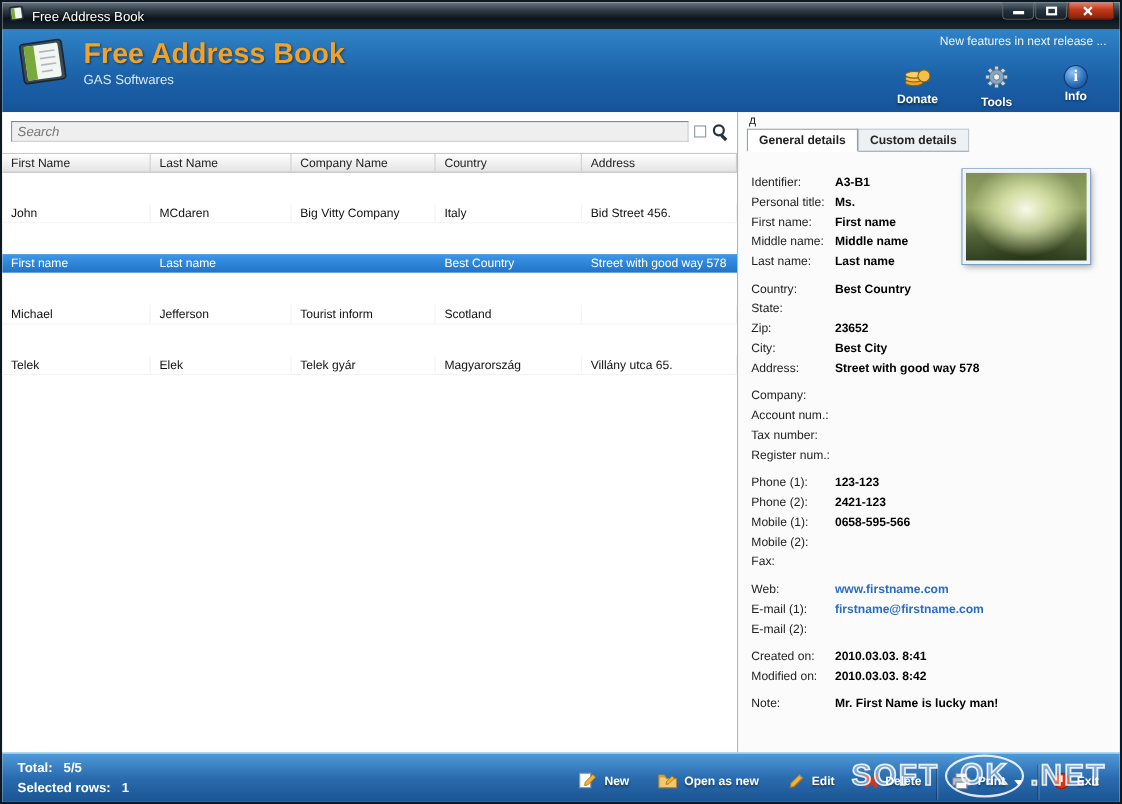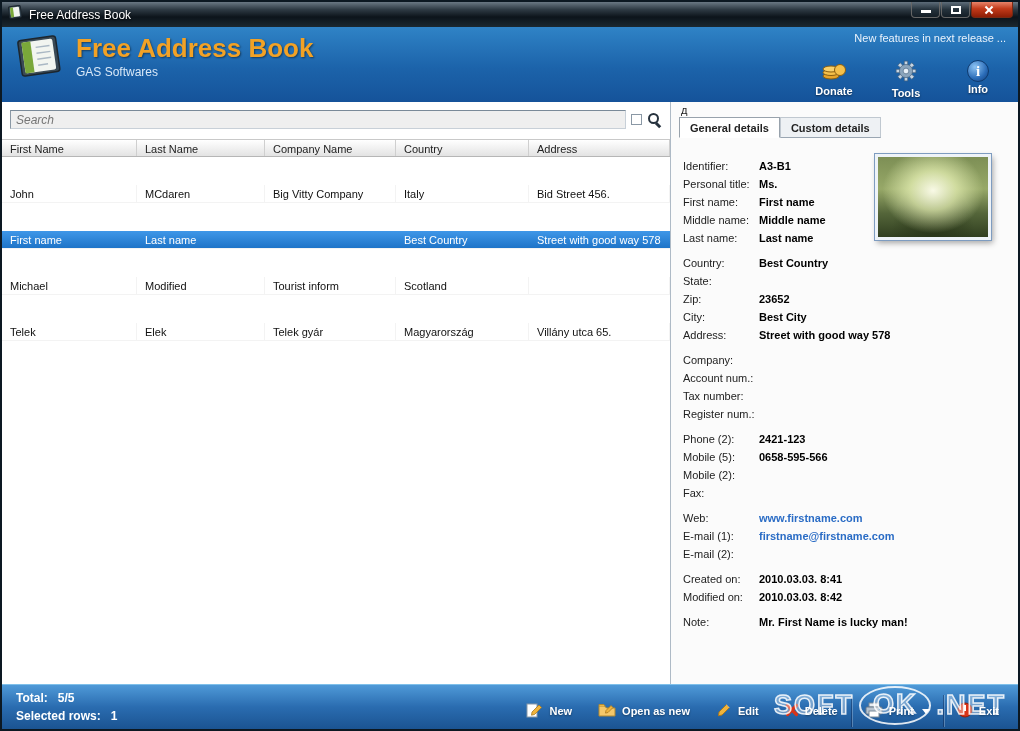--- a/index.html
+++ b/index.html
@@ -216,21 +216,21 @@
         </div>
         <div class="trow selected">
           <div class="td c0">First name</div>
           <div class="td c1">Last name</div>
           <div class="td c2"></div>
           <div class="td c3">Best Country</div>
           <div class="td c4">Street with good way 578</div>
         </div>
         <div class="trow">
           <div class="td c0">Michael</div>
-          <div class="td c1">Modified</div>
+          <div class="td c1">Jefferson</div>
           <div class="td c2">Tourist inform</div>
           <div class="td c3">Scotland</div>
           <div class="td c4"></div>
         </div>
         <div class="trow">
           <div class="td c0">Telek</div>
           <div class="td c1">Elek</div>
           <div class="td c2">Telek gyár</div>
           <div class="td c3">Magyarország</div>
           <div class="td c4">Villány utca 65.</div>
@@ -304,25 +304,29 @@
               <span class="f-label">Tax number:</span>
               <span class="f-value"></span>
             </div>
           <div class="field-row">
               <span class="f-label">Register num.:</span>
               <span class="f-value"></span>
             </div>
         </div>
         <div class="fgroup">
           <div class="field-row">
+              <span class="f-label">Phone (1):</span>
+              <span class="f-value">123-123</span>
+            </div>
+          <div class="field-row">
               <span class="f-label">Phone (2):</span>
               <span class="f-value">2421-123</span>
             </div>
           <div class="field-row">
-              <span class="f-label">Mobile (5):</span>
+              <span class="f-label">Mobile (1):</span>
               <span class="f-value">0658-595-566</span>
             </div>
           <div class="field-row">
               <span class="f-label">Mobile (2):</span>
               <span class="f-value"></span>
             </div>
           <div class="field-row">
               <span class="f-label">Fax:</span>
               <span class="f-value"></span>
             </div>

